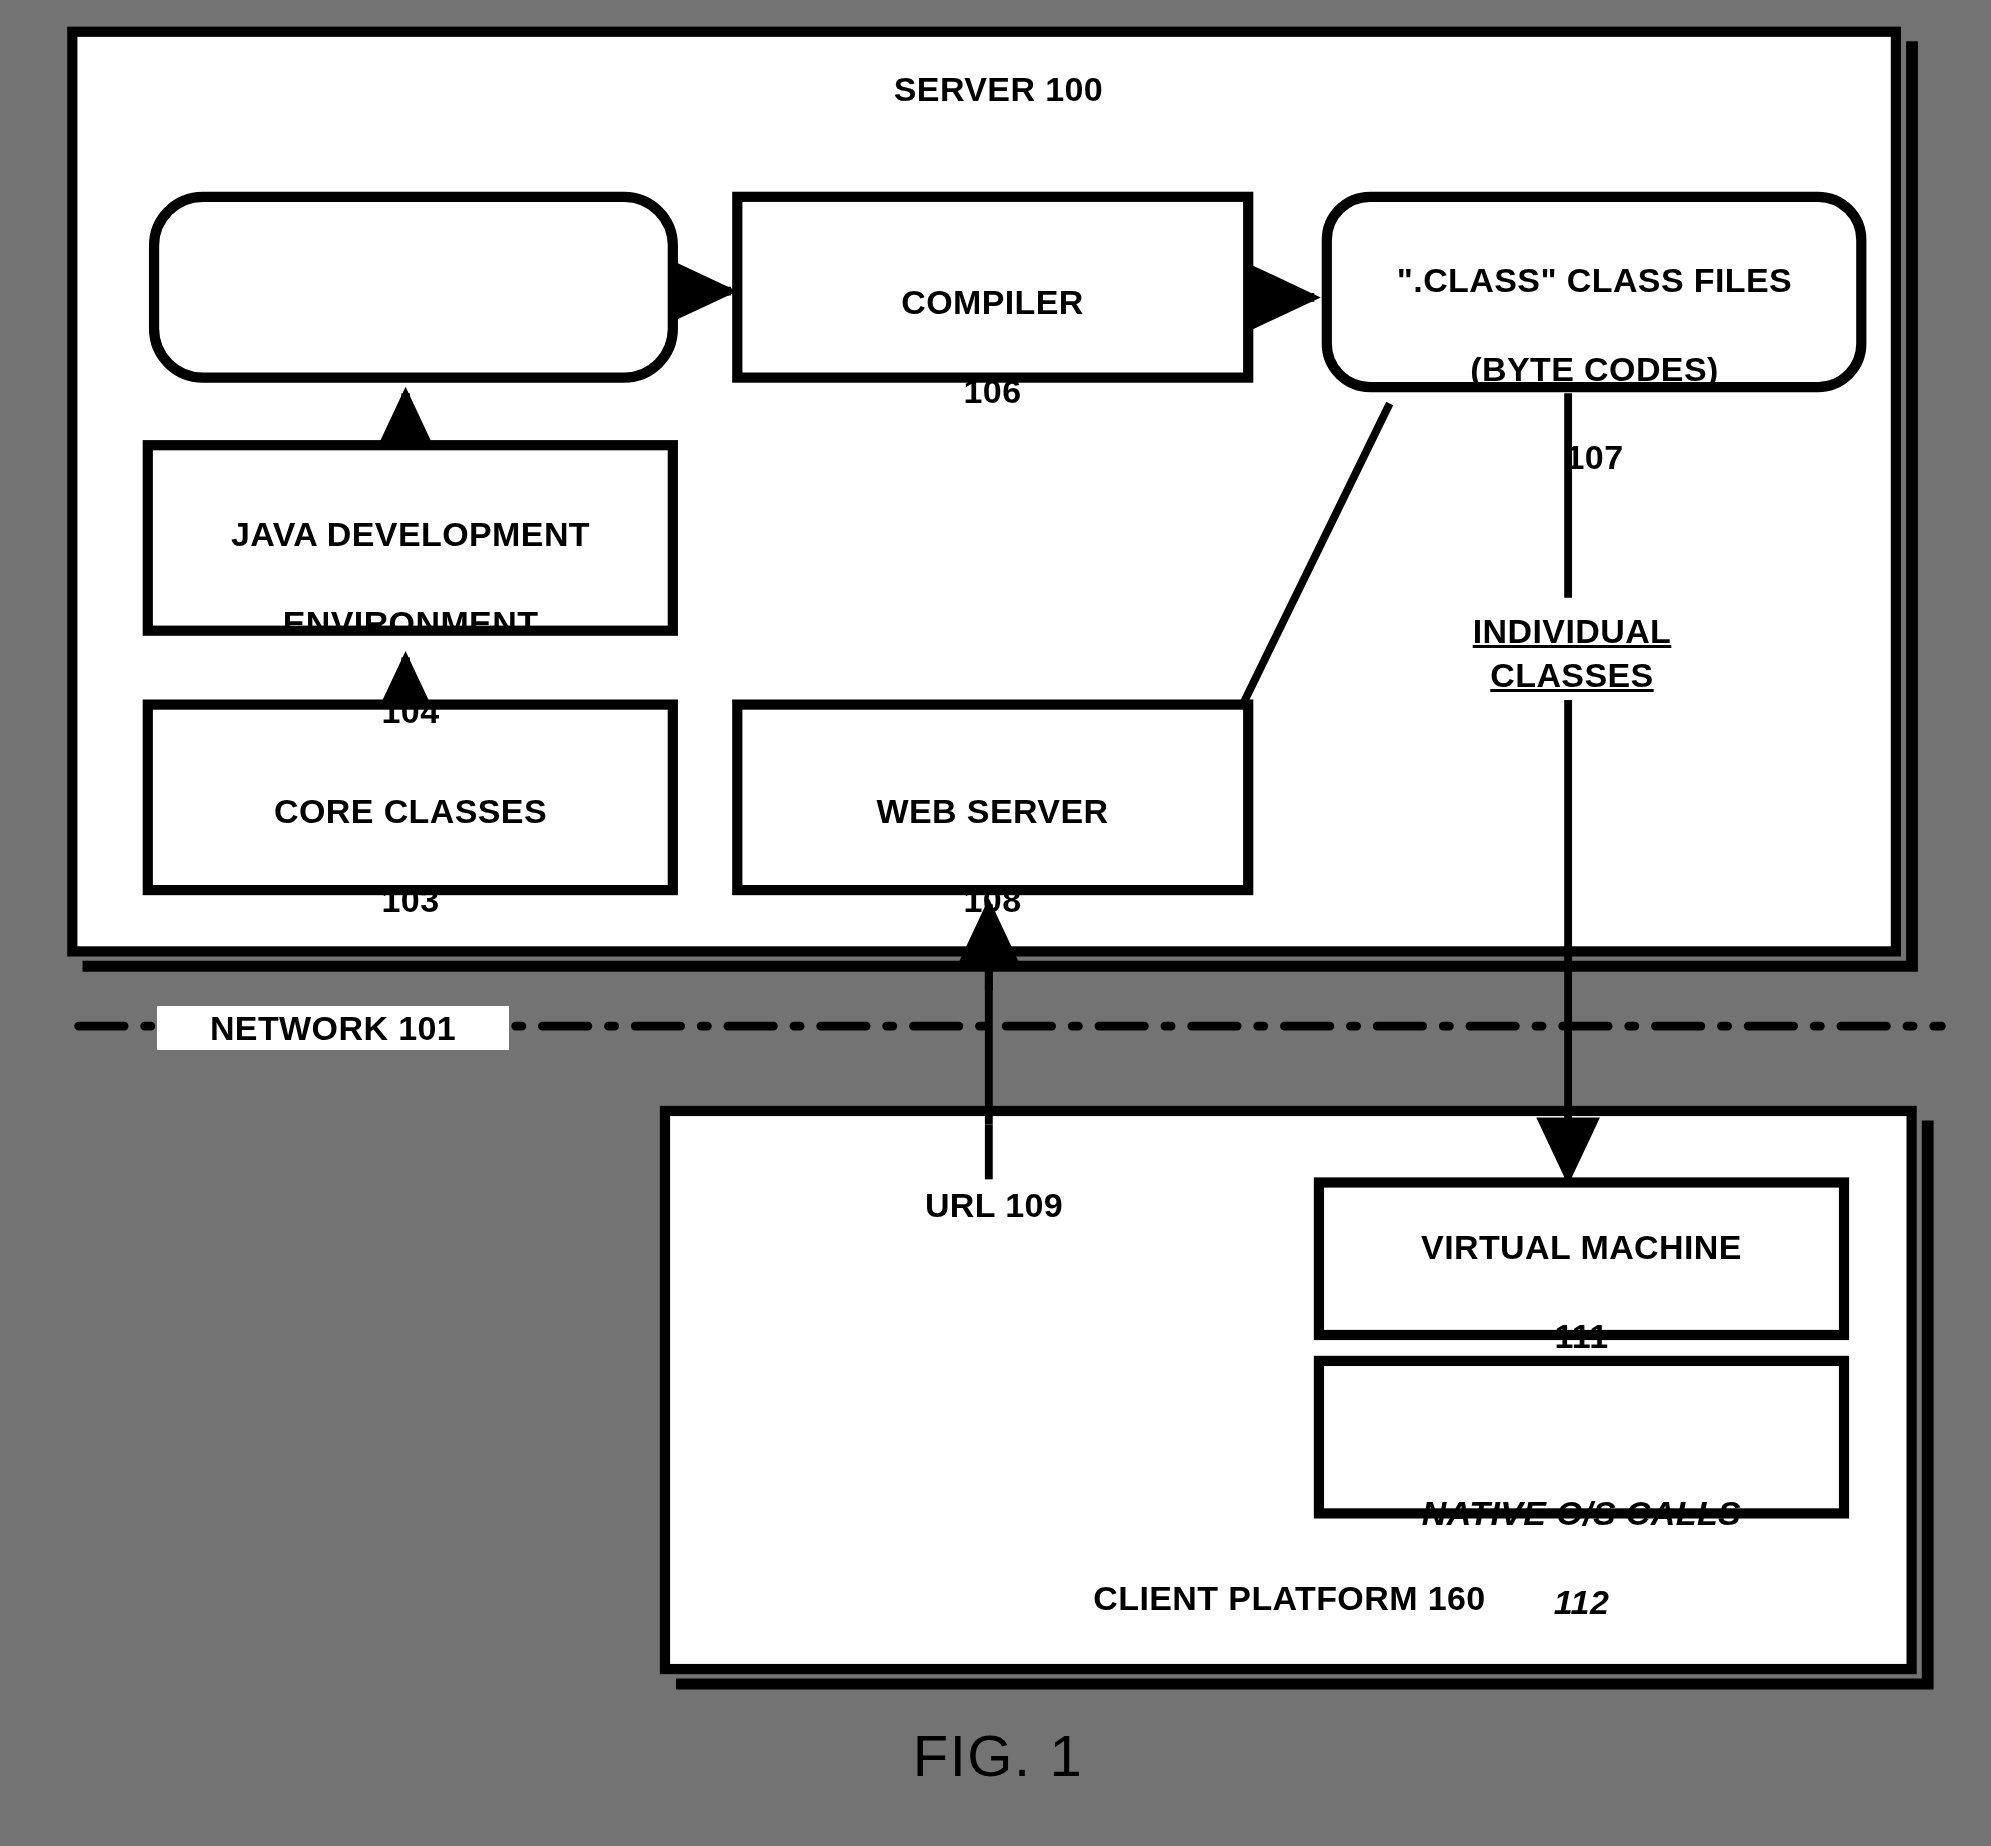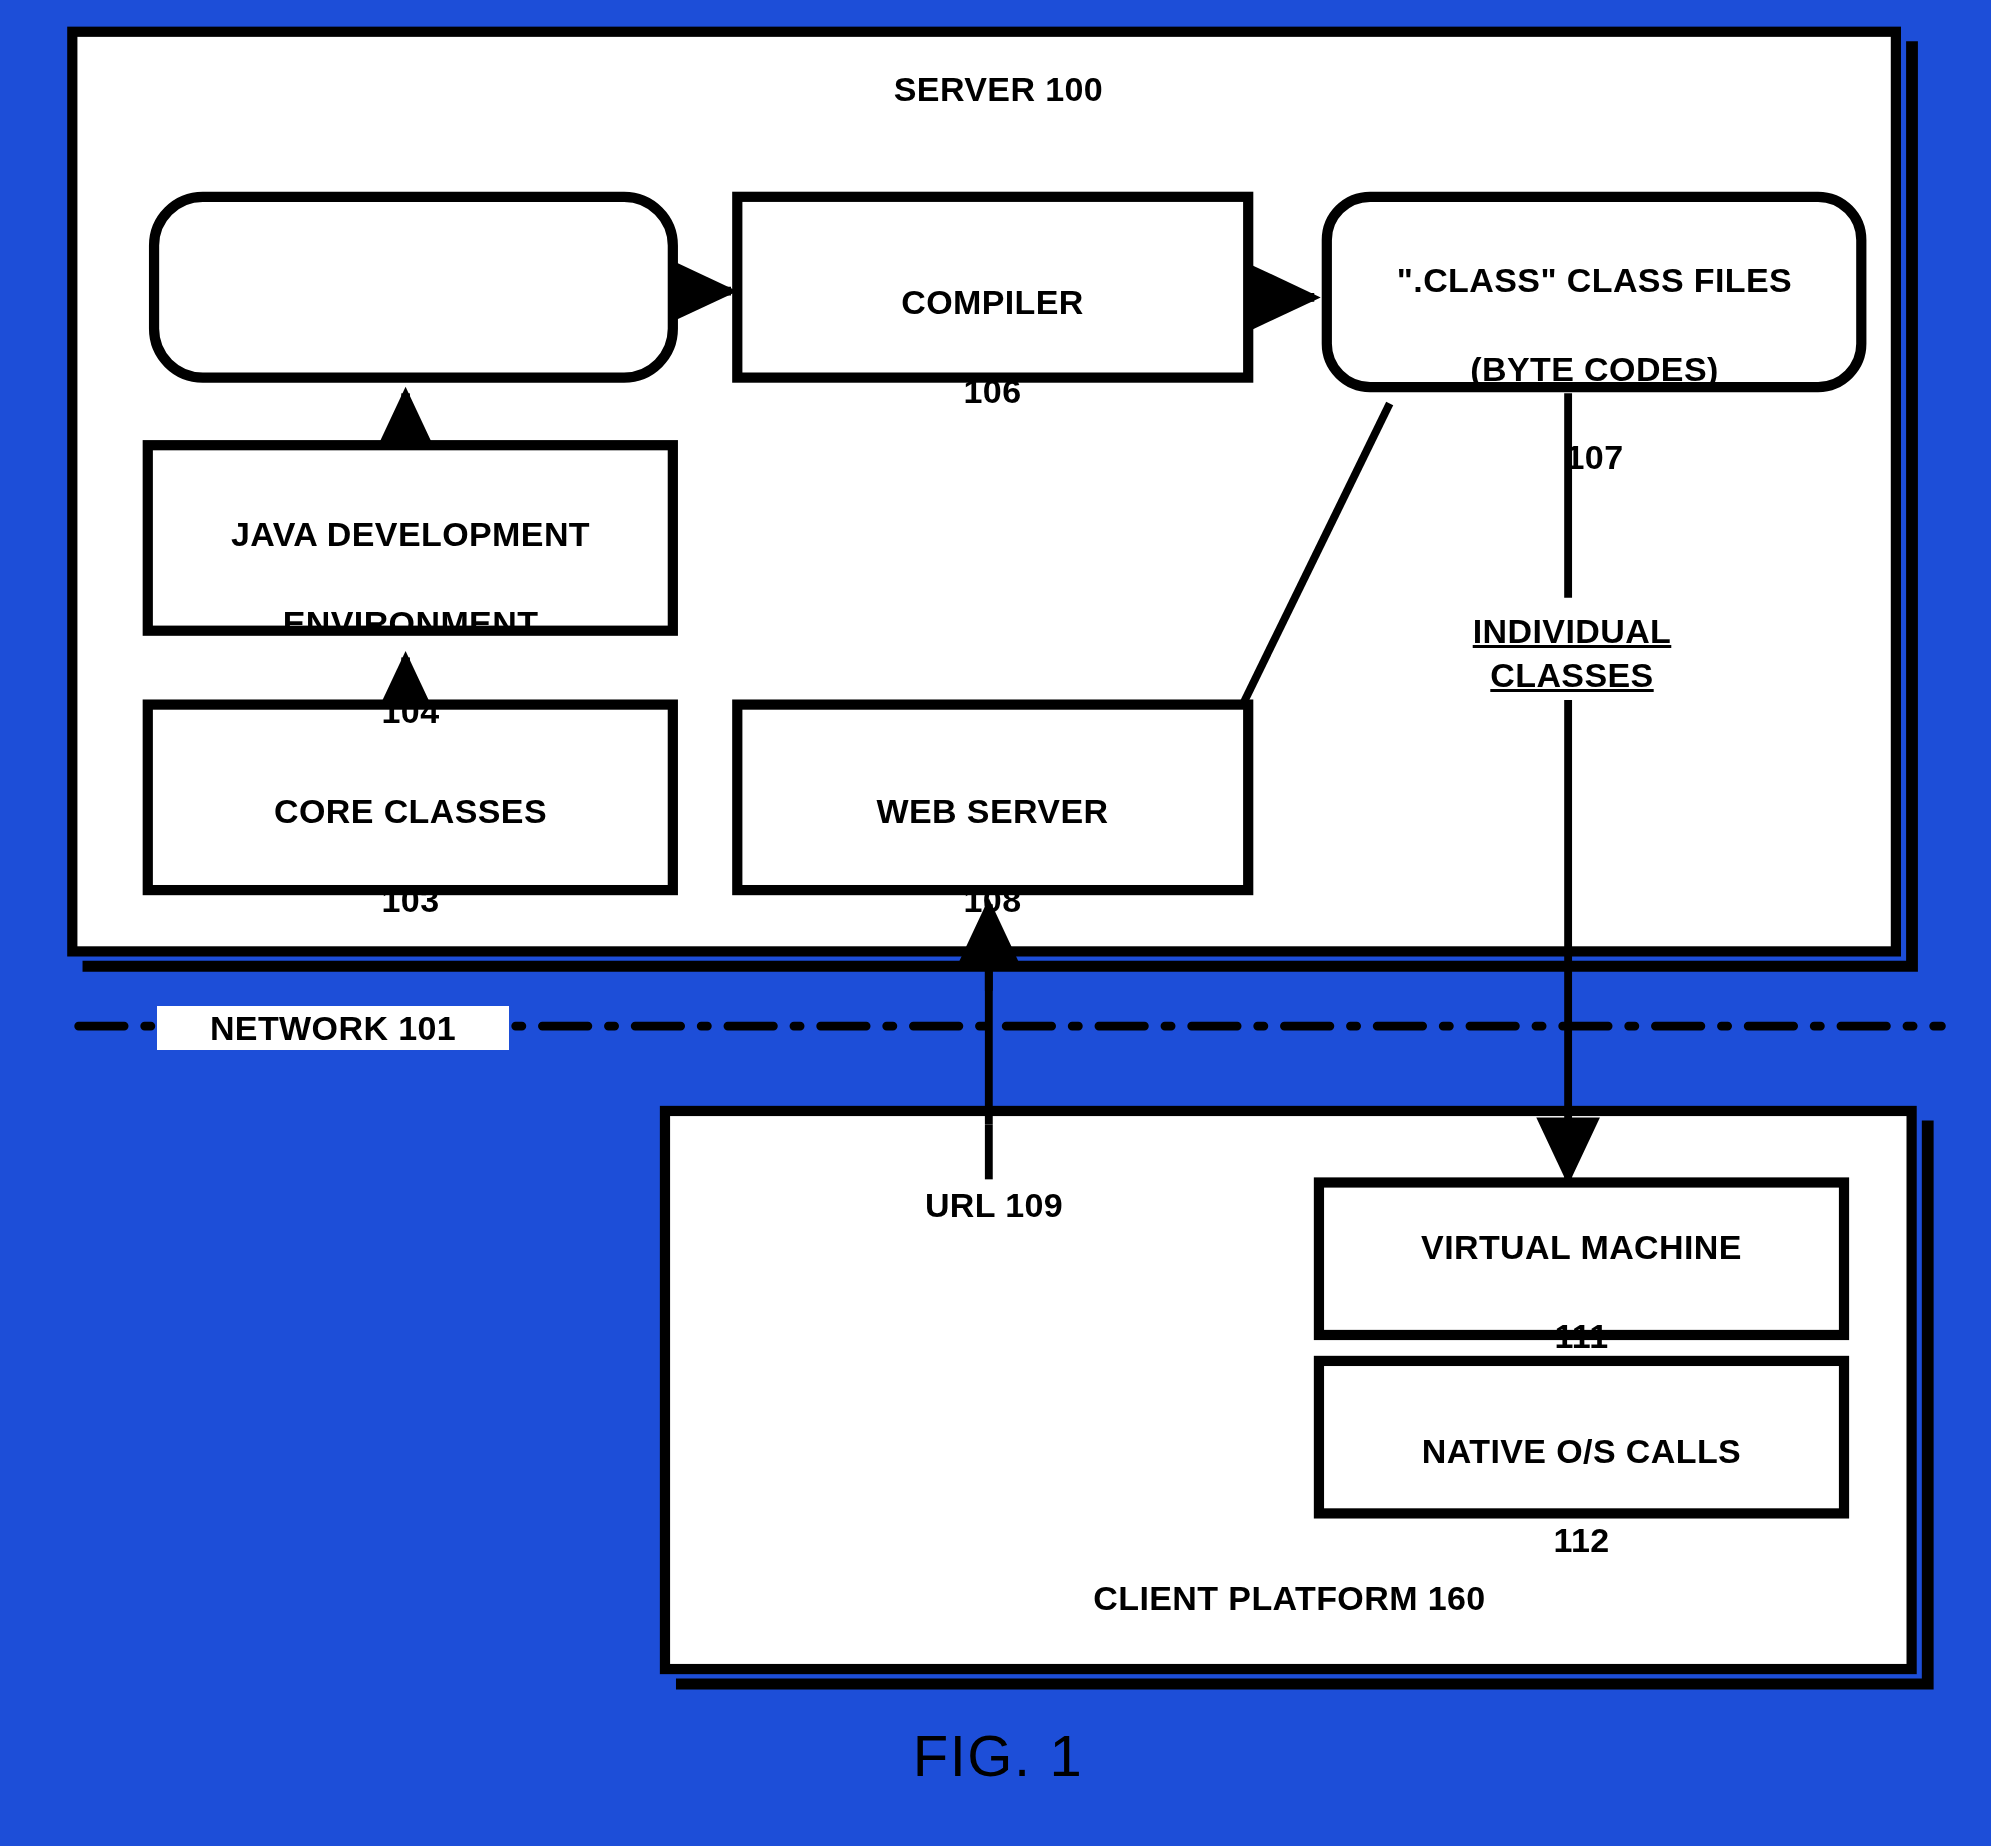--- a/index.html
+++ b/index.html
@@ -5,21 +5,21 @@
 <style>
   html, body {
     margin: 0;
     padding: 0;
     background: #ffffff;
   }
   #page {
     position: relative;
     width: 1991px;
     height: 1847px;
-    background: #1d4ed8;
+    background: #737373;
     font-family: "Liberation Sans", sans-serif;
     color: #000000;
     overflow: hidden;
   }
   #svg-layer {
     position: absolute;
     left: 0;
     top: 0;
     width: 1991px;
     height: 1847px;
@@ -165,21 +165,21 @@
 
   <div class="lbl net-label" style="left:157px; top:1006px; width:330px; text-align:center;">NETWORK 101</div>
 
   <div class="lbl box-label" style="left:888px; top:1183px; width:212px;">URL  109</div>
 
   <div class="lbl box-label" style="left:1319px; top:1181px; width:525px;">
     <span>VIRTUAL MACHINE</span><br>
     <span>111</span>
   </div>
 
-  <div class="lbl box-label" style="left:1319px; top:1385px; width:525px;">
+  <div class="lbl box-label" style="left:1319px; top:1447px; width:525px;font-style:italic;">
     <span>NATIVE O/S CALLS</span><br>
     <span>112</span>
   </div>
 
   <div class="lbl container-label" style="left:818px; top:1576px; width:943px;">CLIENT PLATFORM  160</div>
 
   <div class="lbl fig-label" style="left:723px; top:1718px; width:550px;">FIG. 1</div>
 
 </div>
 

